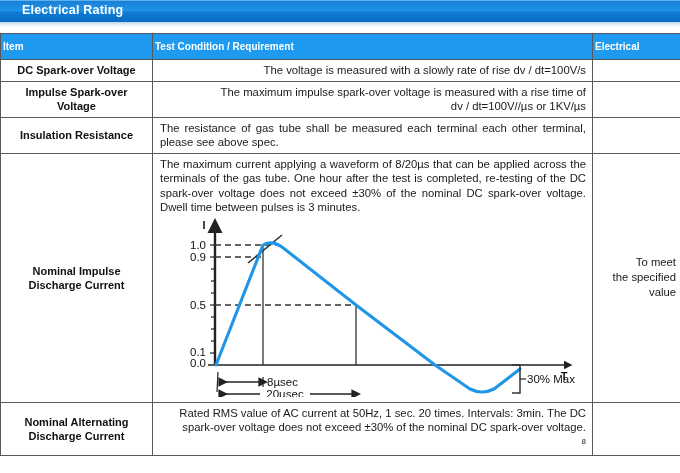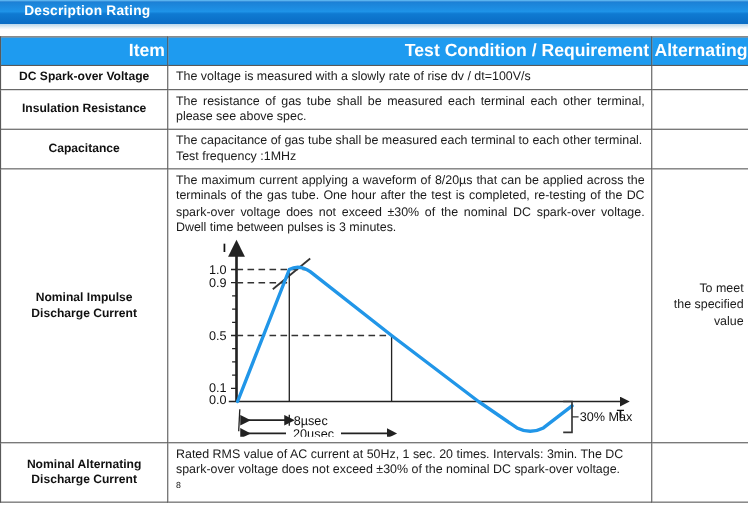--- a/index.html
+++ b/index.html
@@ -53,24 +53,24 @@
     table-layout: fixed;
   }
   #spec-table td, #spec-table th {
     border: 1px solid #595959;
     box-sizing: border-box;
     vertical-align: middle;
   }
   thead th {
     background: #1e9bf0;
     color: #ffffff;
-    font-size: 16px;
+    font-size: 10px;
     font-weight: bold;
     height: 26px;
-    text-align: right;
+    text-align: left;
     padding: 0 2px;
   }
   .col-item   { width: 152px; }
   .col-desc   { width: 440px; }
   .col-req    { width: 88px; }
 
   td.item-cell {
     text-align: center;
     font-size: 11px;
     font-weight: bold;
@@ -80,21 +80,21 @@
   }
   td.desc-cell {
     text-align: justify;
     text-justify: inter-word;
     font-size: 11.3px;
     color: #1a1a1a;
     padding: 3px 6px 3px 7px;
     line-height: 14.5px;
     vertical-align: top;
   }
-  td.desc-cell.nojust { text-align: left; }
+  td.desc-cell.nojust { text-align: right; }
   td.req-cell {
     text-align: right;
     font-size: 11.3px;
     color: #1a1a1a;
     line-height: 15px;
     padding: 2px 4px;
   }
   .desc-line { display: block; }
 
   
@@ -105,58 +105,61 @@
     margin-top: 2px;
   }
   #waveform-svg { display: block; }
   sup { font-size: 8px; vertical-align: super; }
 </style>
 </head>
 <body>
 
 <div id="title-bar"></div>
 <div id="title-bar-shadow"></div>
-<div id="title-text">Description Rating</div>
+<div id="title-text">Electrical Rating</div>
 
 <table id="spec-table">
   <colgroup>
     <col class="col-item">
       <col class="col-desc">
       <col class="col-req">
   </colgroup>
   <thead>
     <tr>
       <th>Item</th>
       <th>Test Condition / Requirement</th>
-      <th>Alternating</th>
+      <th>Electrical</th>
     </tr>
   </thead>
   <tbody>
 
     <tr>
       <td class="item-cell">DC Spark-over Voltage</td>
       <td class="desc-cell nojust">The voltage is measured with a slowly rate of rise dv / dt=100V/s</td>
       <td class="req-cell"></td>
     </tr>
 
+    <tr>
+      <td class="item-cell">
+        <span class="desc-line">Impulse Spark-over</span>
+        <span class="desc-line">Voltage</span>
+      </td>
+      <td class="desc-cell nojust">
+        <span class="desc-line">The maximum impulse spark-over voltage is measured with a rise time of</span>
+        <span class="desc-line">dv / dt=100V//µs or 1KV/µs</span>
+      </td>
+      <td class="req-cell"></td>
+    </tr>
 
     <tr>
       <td class="item-cell">Insulation Resistance</td>
       <td class="desc-cell">The resistance of gas tube shall be measured each terminal each other terminal, please see above spec.</td>
       <td class="req-cell"></td>
     </tr>
 
-    <tr>
-      <td class="item-cell">Capacitance</td>
-      <td class="desc-cell">
-        <span class="desc-line">The capacitance of gas tube shall be measured each terminal to each other terminal.</span>
-        <span class="desc-line nojust" style="text-align:left">Test frequency :1MHz</span>
-      </td>
-      <td class="req-cell"></td>
-    </tr>
 
     <tr>
       <td class="item-cell">
         <span class="desc-line">Nominal Impulse</span>
         <span class="desc-line">Discharge Current</span>
       </td>
       <td class="desc-cell">
         <span class="desc-line">The maximum current applying a waveform of 8/20µs that can be applied across the terminals of the gas tube. One hour after the test is completed, re-testing of the DC spark-over voltage does not exceed ±30% of the nominal DC spark-over voltage. Dwell time between pulses is 3 minutes.</span>
 
         <div id="waveform-wrap">

